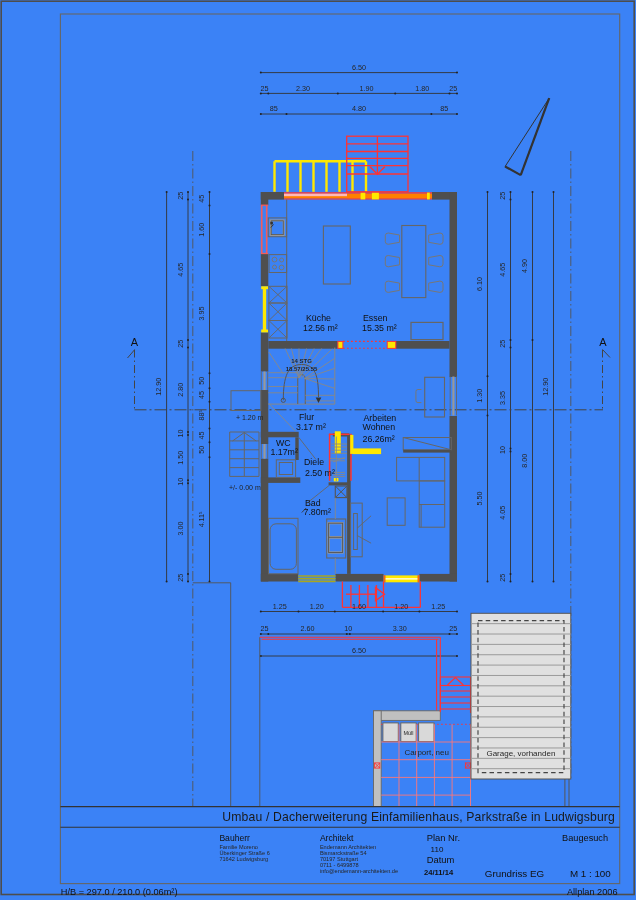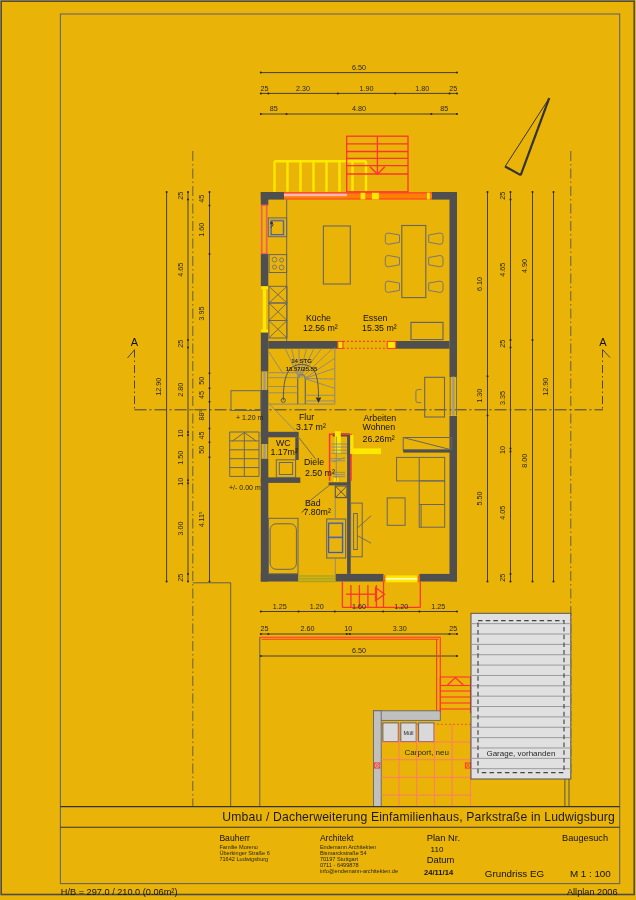--- a/index.html
+++ b/index.html
@@ -1,16 +1,16 @@
 <!DOCTYPE html>
 <html><head>
 <meta charset="utf-8">
 <style>
 html,body{margin:0;padding:0;background:#fff;}
-#page{position:relative;width:636px;height:900px;background:#eab308;overflow:hidden;}
+#page{position:relative;width:636px;height:900px;background:#3b82f6;overflow:hidden;}
 svg{position:absolute;top:0;left:0;}
 text{font-family:"Liberation Sans", sans-serif;fill:#1a1a1a;}
 .dim{font-size:7.2px;fill:#262626;}
 .room{font-size:8.8px;fill:#111;}
 .lvl{font-size:7px;fill:#222;}
 </style>
 </head>
 <body>
 <div id="page">
 <svg width="636" height="900" viewBox="0 0 636 900">

